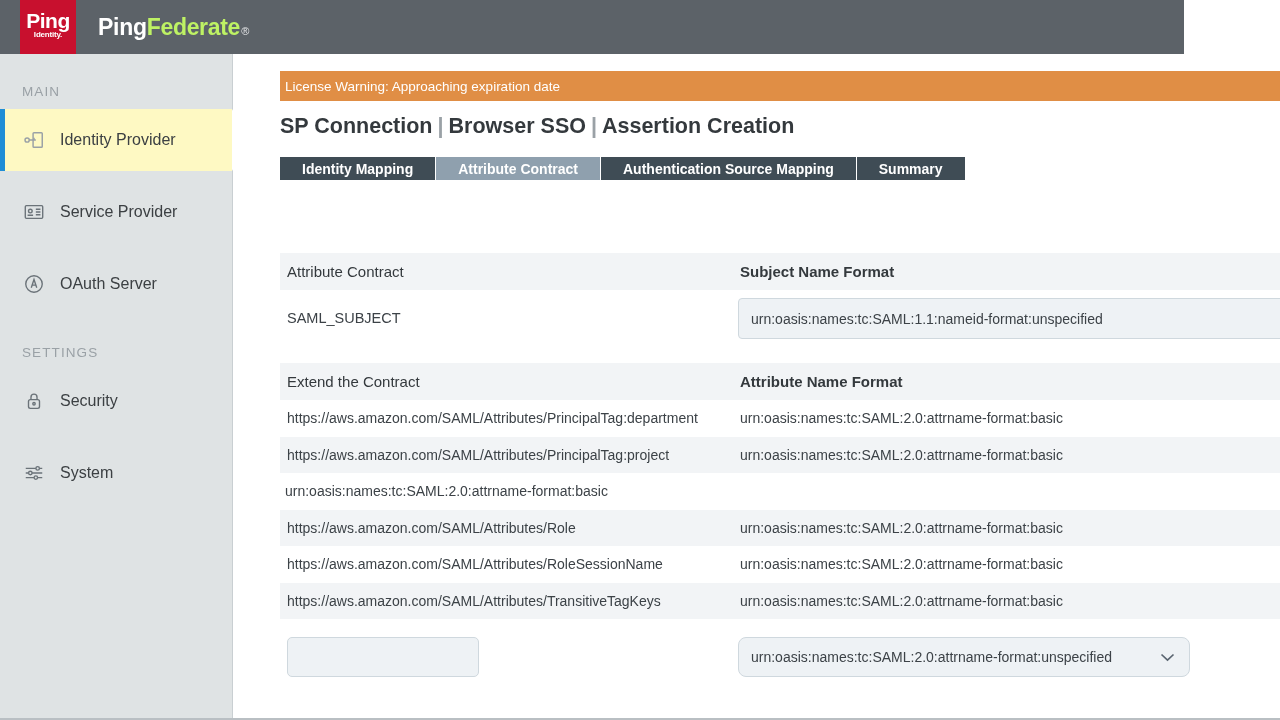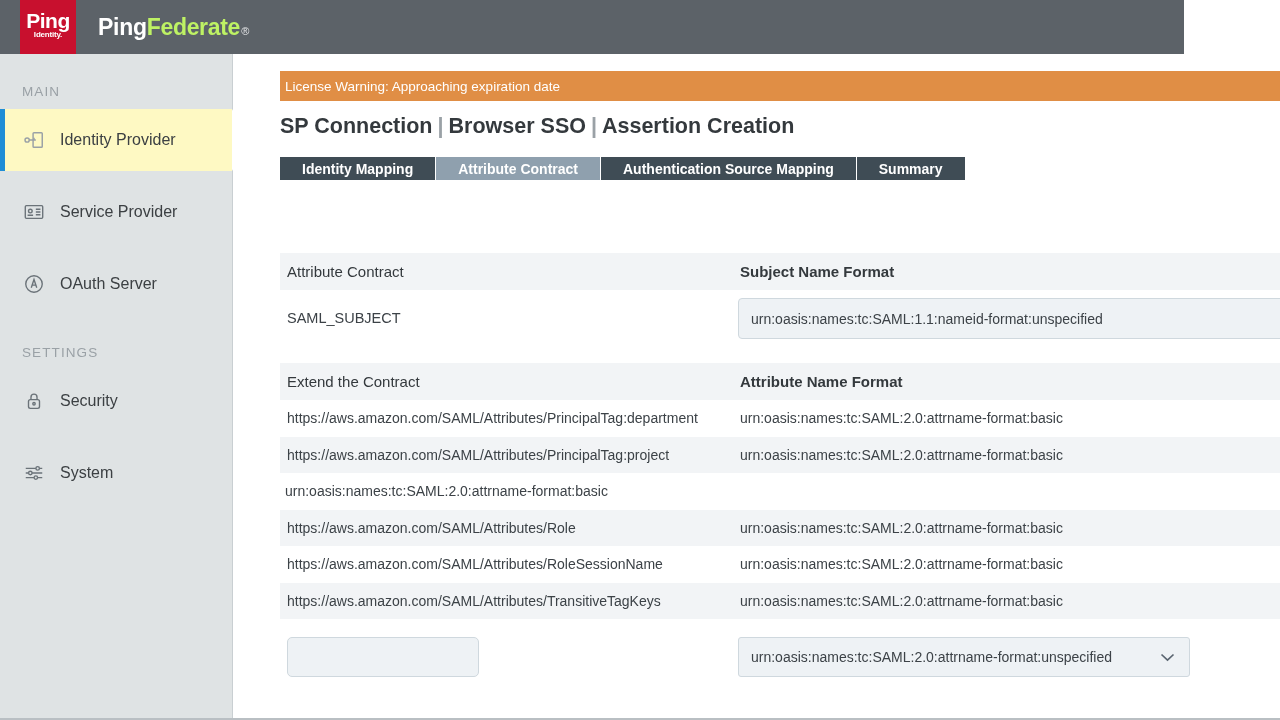--- a/index.html
+++ b/index.html
@@ -177,21 +177,21 @@
     font-family: "Liberation Sans", sans-serif;
     font-size: 14px; color: #3c4247;
     padding: 0 10px;
     outline: none;
   }
   .new-format-select {
     position: absolute; left: 458px;
     width: 452px; height: 40px;
     background: #eef2f5;
     border: 1px solid #cfd8de;
-    border-radius: 3px;
+    border-radius: 8px;
     display: flex; align-items: center; justify-content: space-between;
     padding: 0 14px 0 12px;
     font-size: 14px; color: #3c4247;
   }
   .chev { color: #5a6570; font-size: 13px; line-height: 1; }
 
   .bottom-rule {
     position: absolute; left: 0; bottom: 0;
     width: 1280px; height: 2px; background: #b9bfc3;
   }

